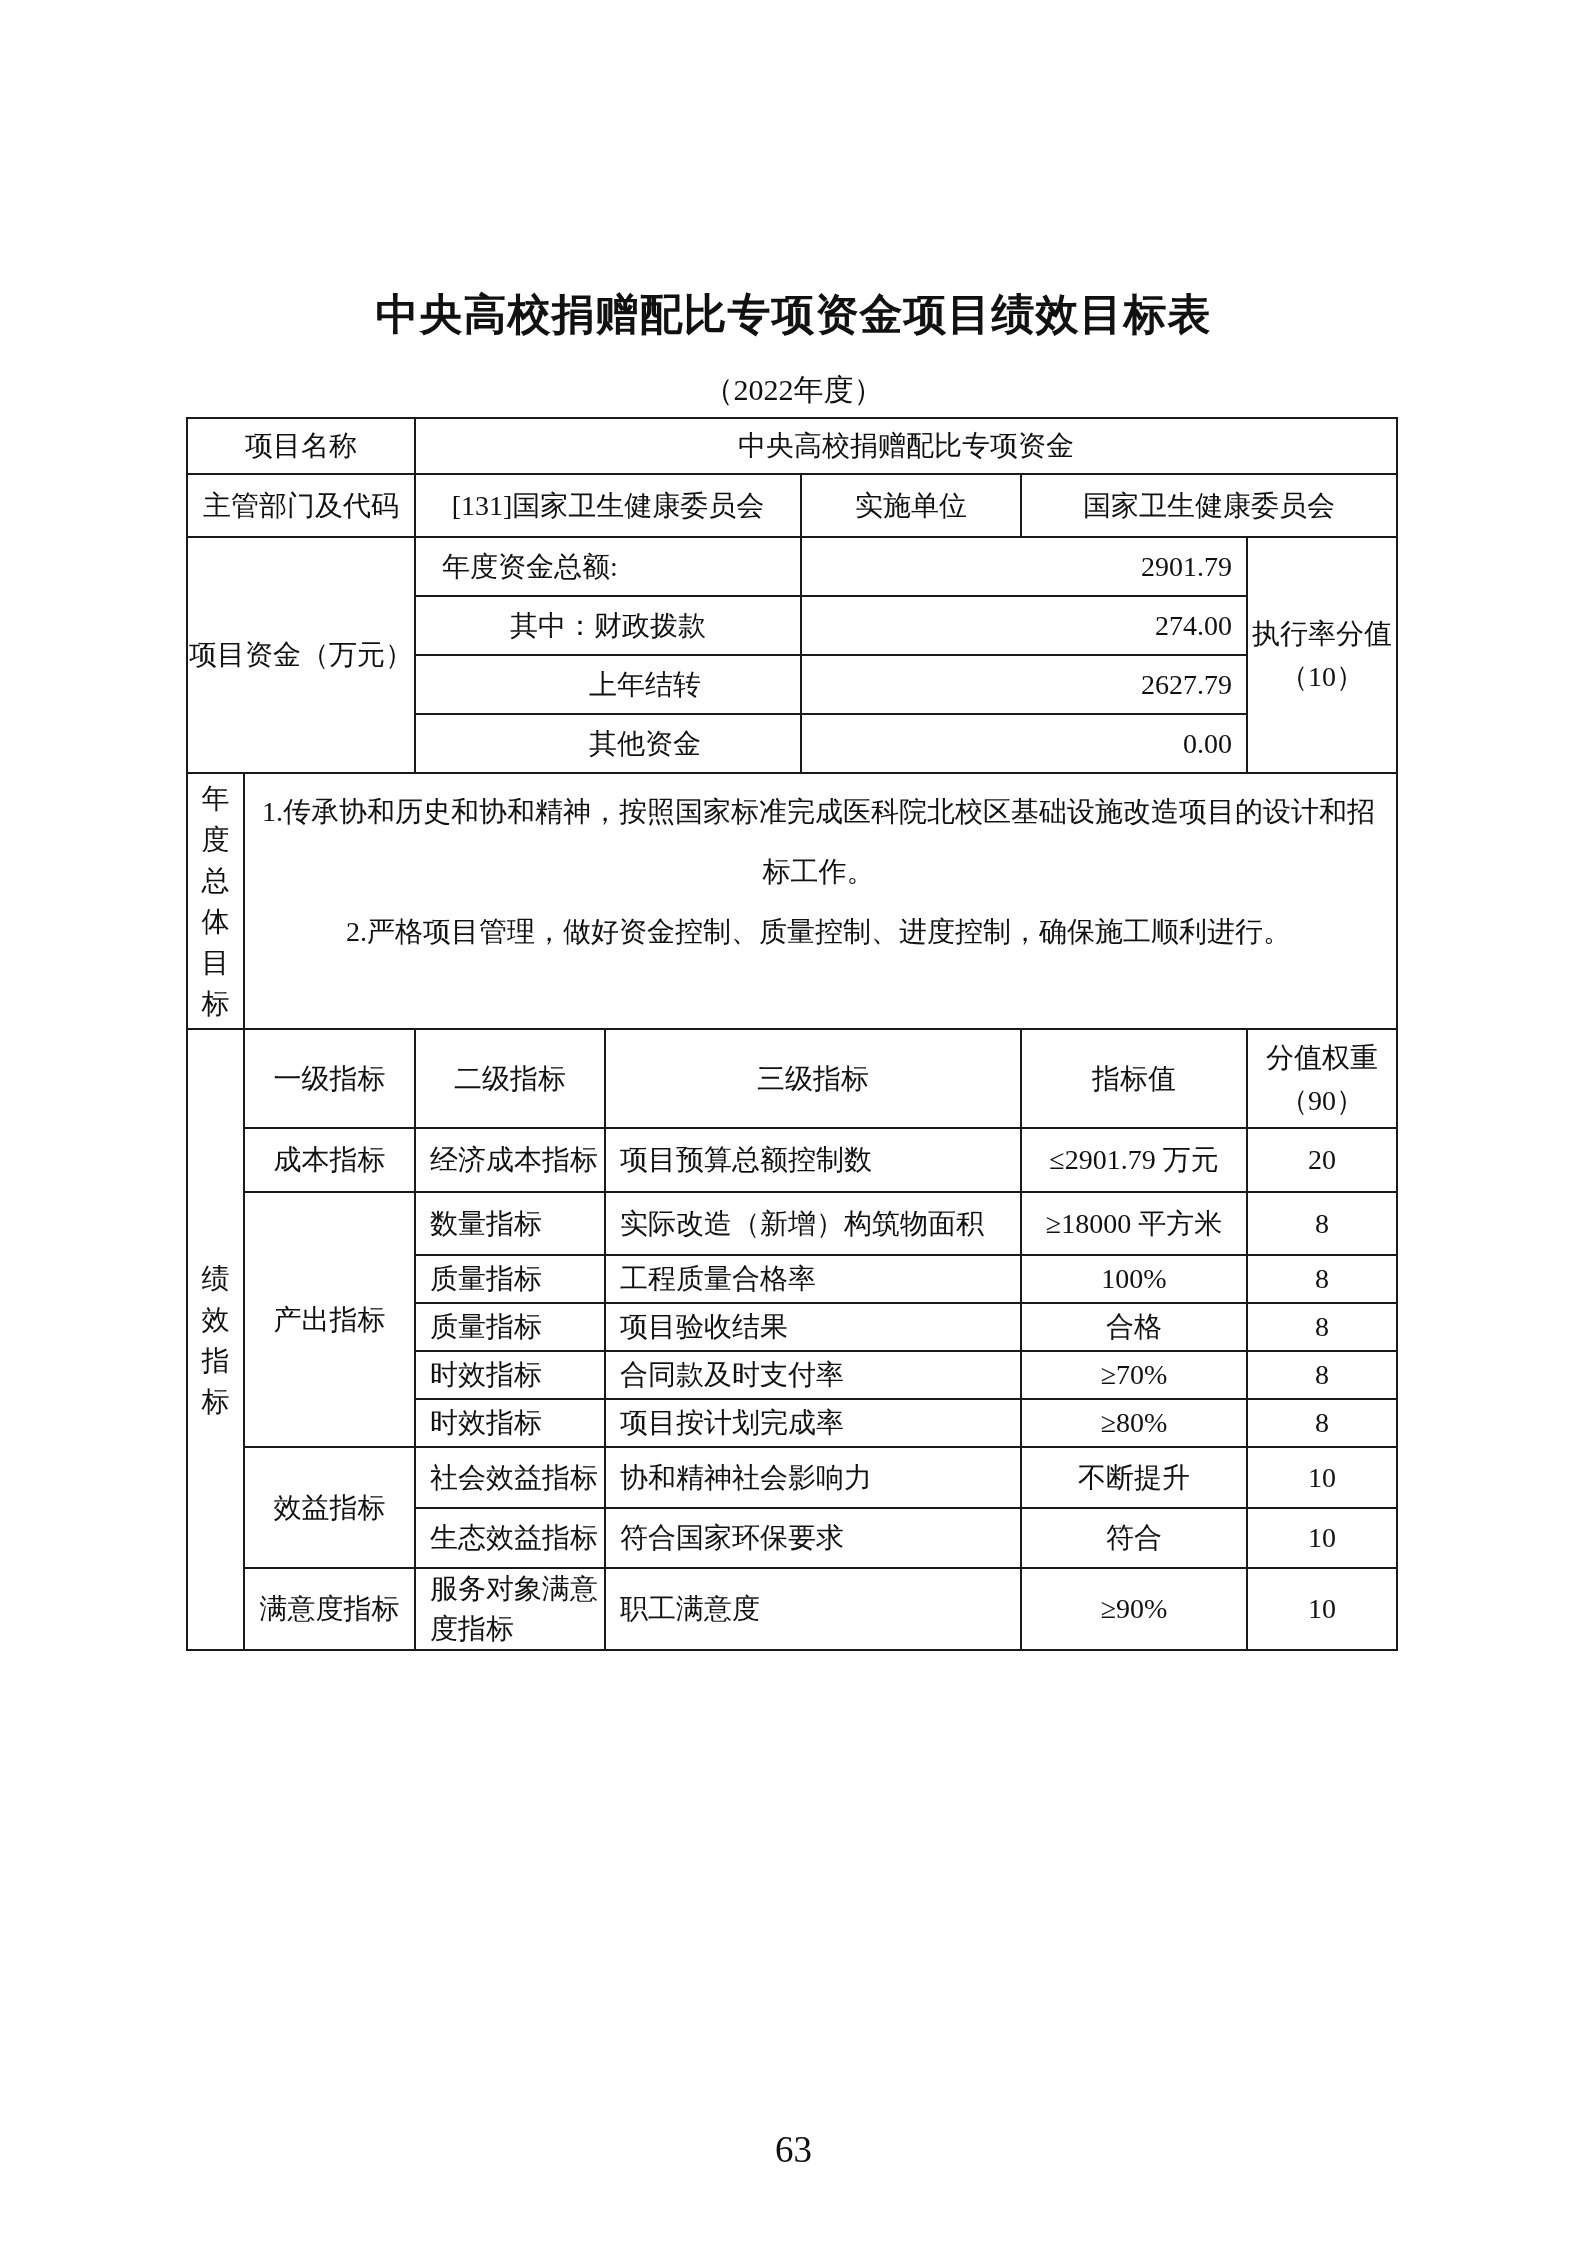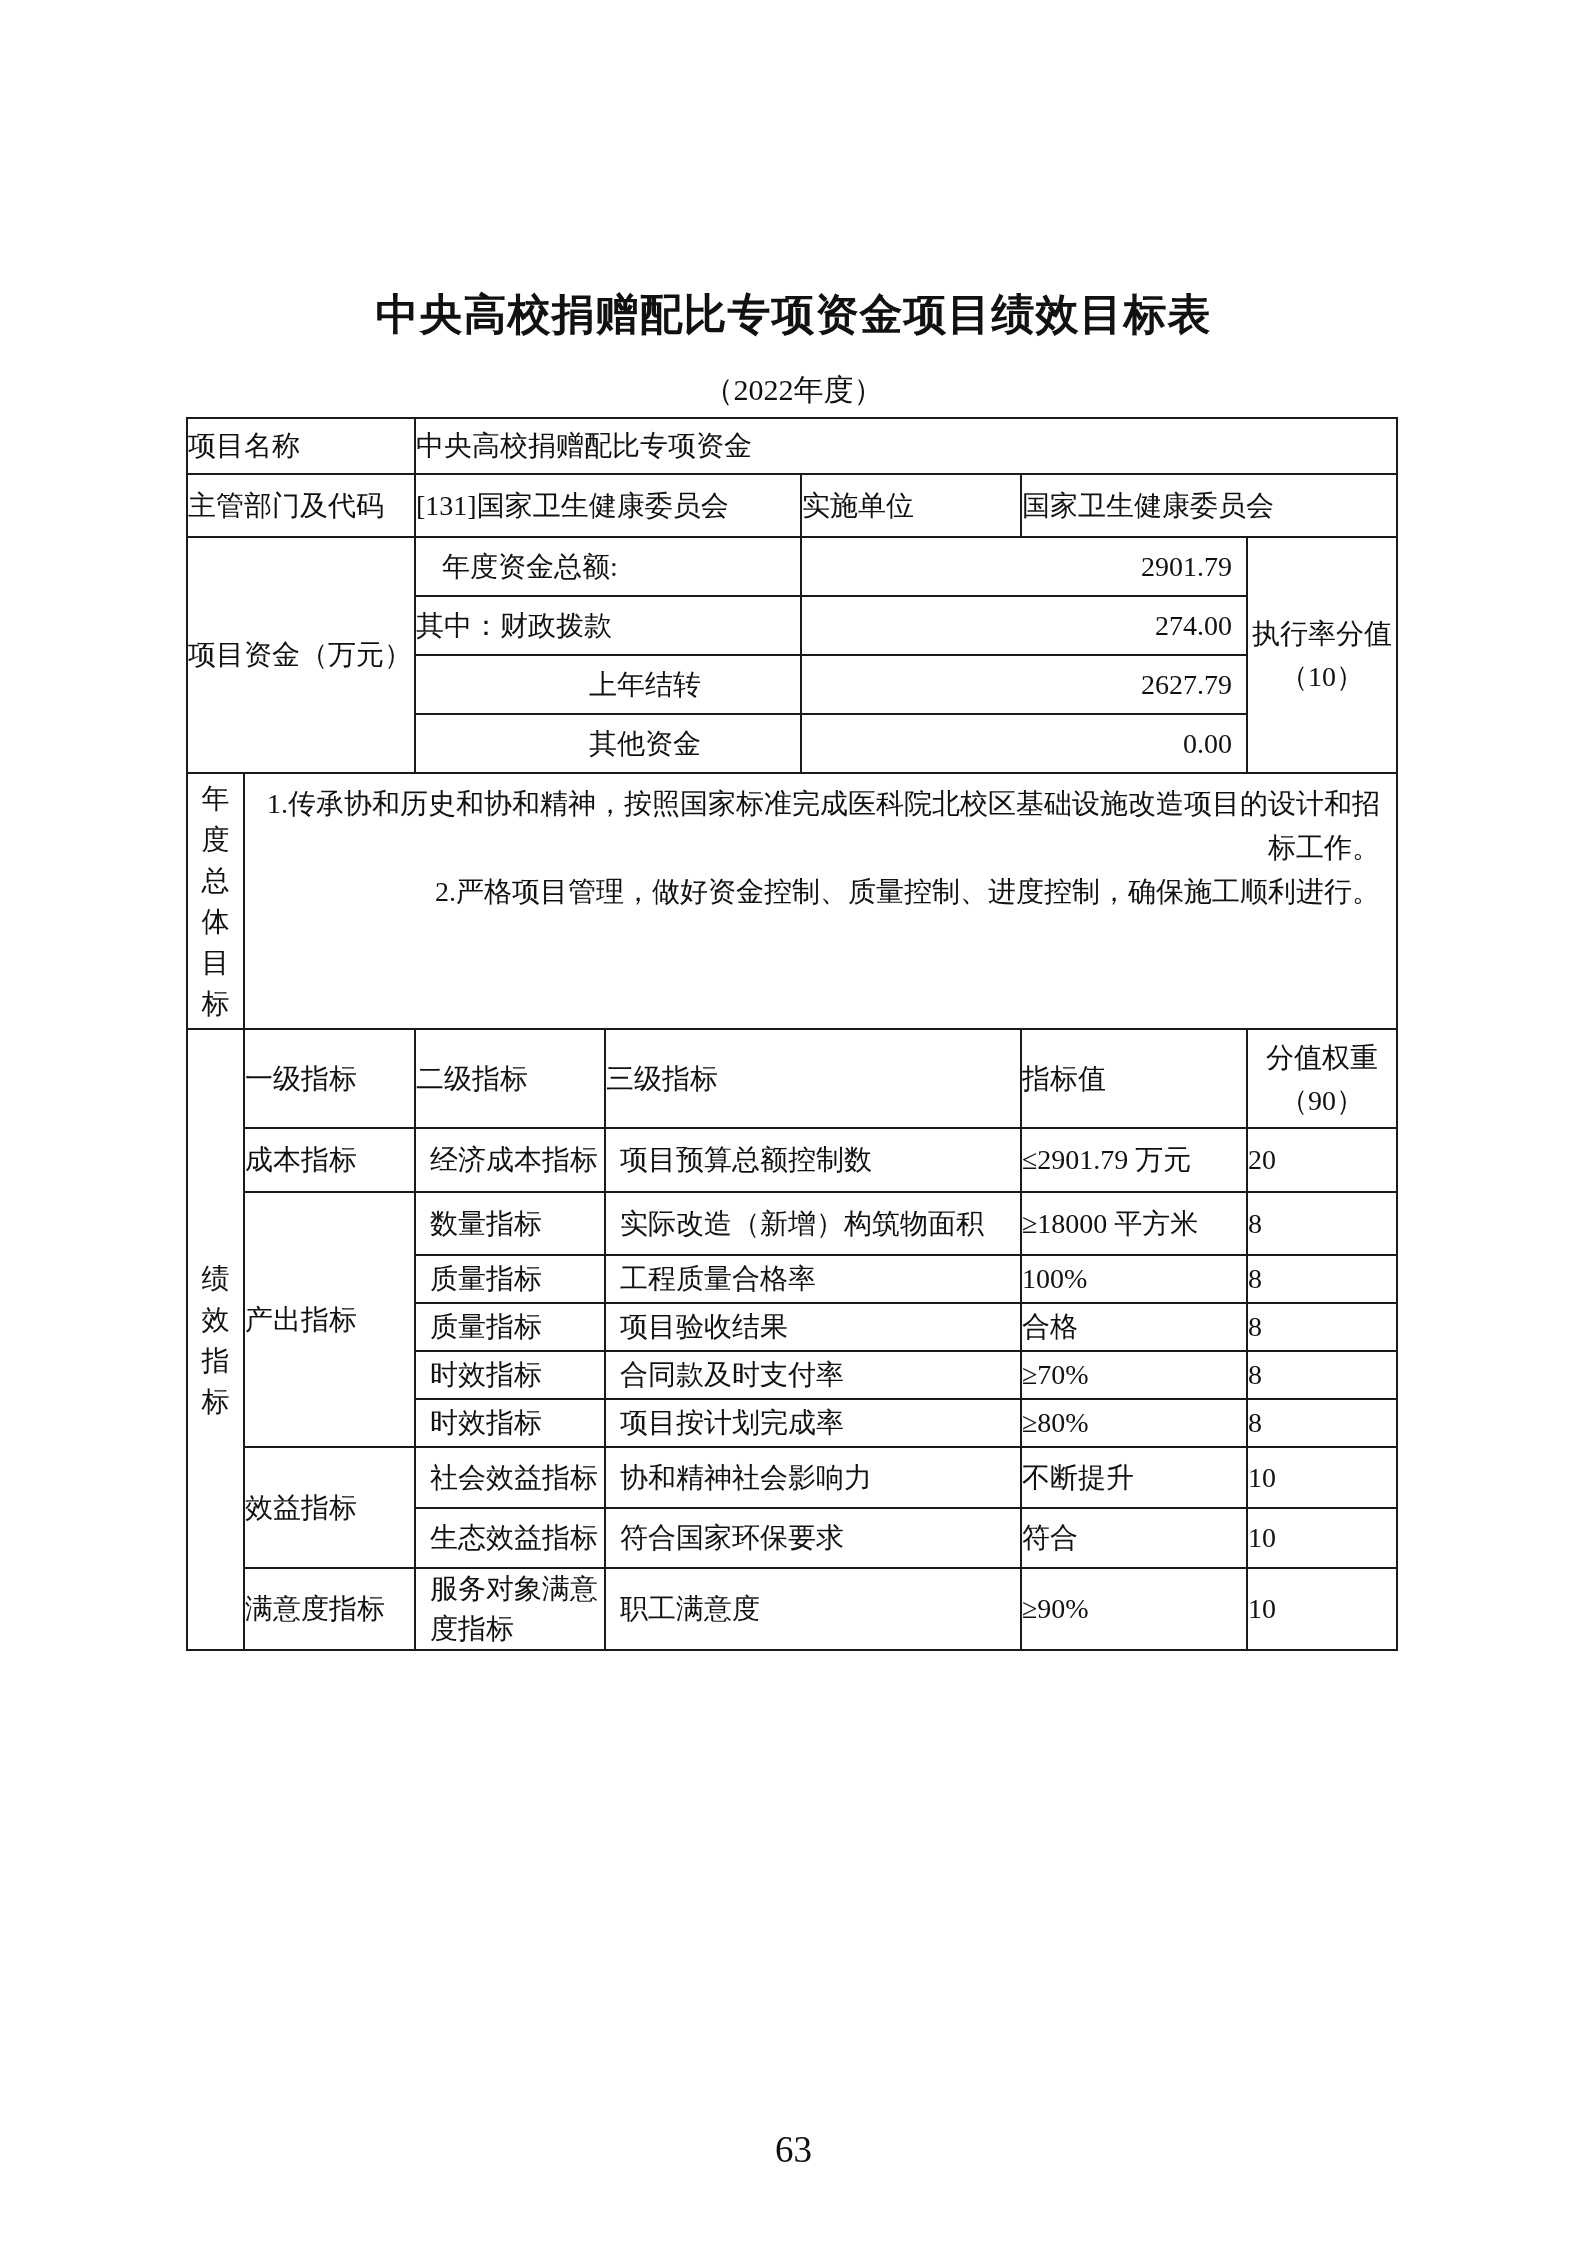--- a/index.html
+++ b/index.html
@@ -59,30 +59,30 @@
   .h63 { height: 63px; }
   .h59 { height: 59px; }
   .h249 { height: 249px; }
   .h99 { height: 99px; }
   .h64 { height: 64px; }
   .h62 { height: 48px; }
   .h61 { height: 61px; }
   .h60 { height: 60px; }
   .h82 { height: 82px; }
   
-  .c { text-align: left; margin-left: 32px; }
+  .c { text-align: center; margin-left: 32px; }
   .l { text-align: left; padding-left: 14px !important; }
   .r { text-align: right; padding-right: 14px !important; }
   .flabel1 { text-align: left; padding-left: 26px !important; }
   .indent { text-align: center; padding-left: 74px !important; }
   .goal {
-    text-align: right;
+    text-align: center;
     vertical-align: top !important;
     padding: 8px 16px 8px 12px !important;
-    line-height: 44px;
+    line-height: 60px;
   }
   .vert {
     text-align: center;
     word-break: break-all;
     line-height: 41px;
     padding: 4px 0 !important;
   }
   .vert-top { vertical-align: top !important; }
   .twoline { text-align: center; line-height: 43px; }
   .pageno {

